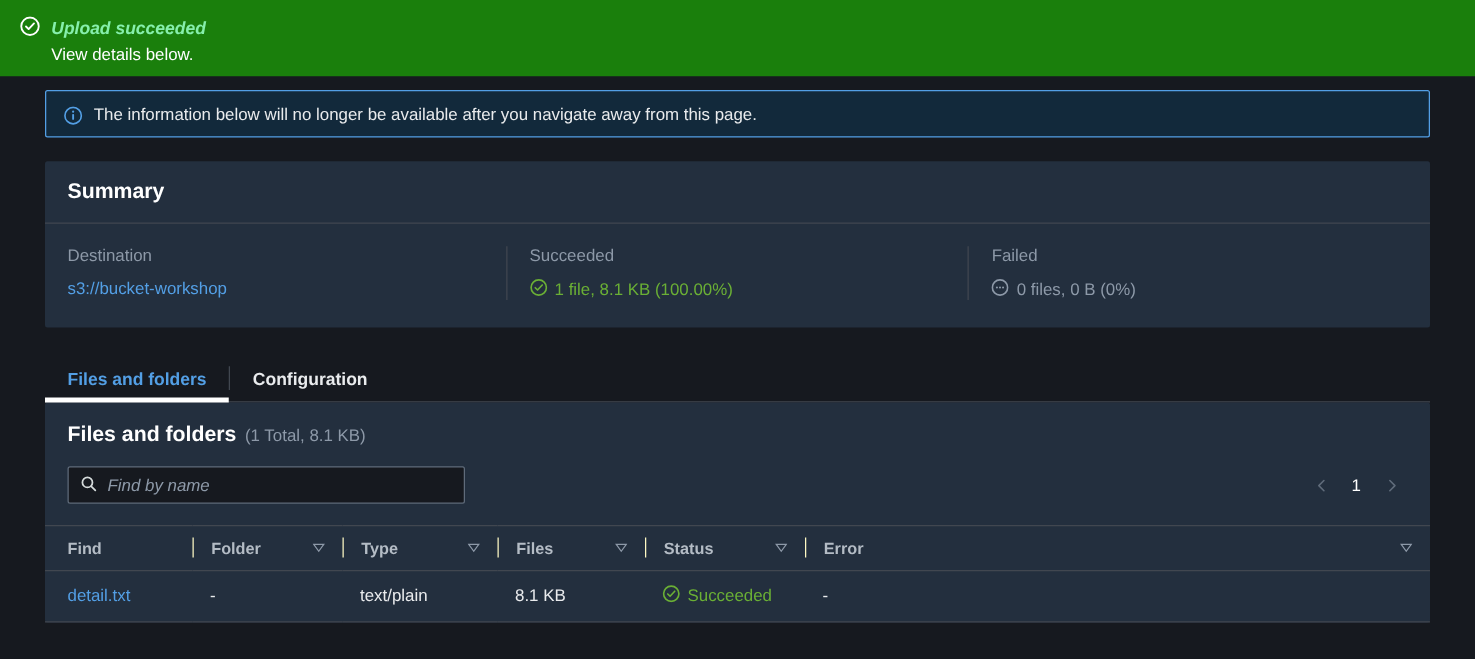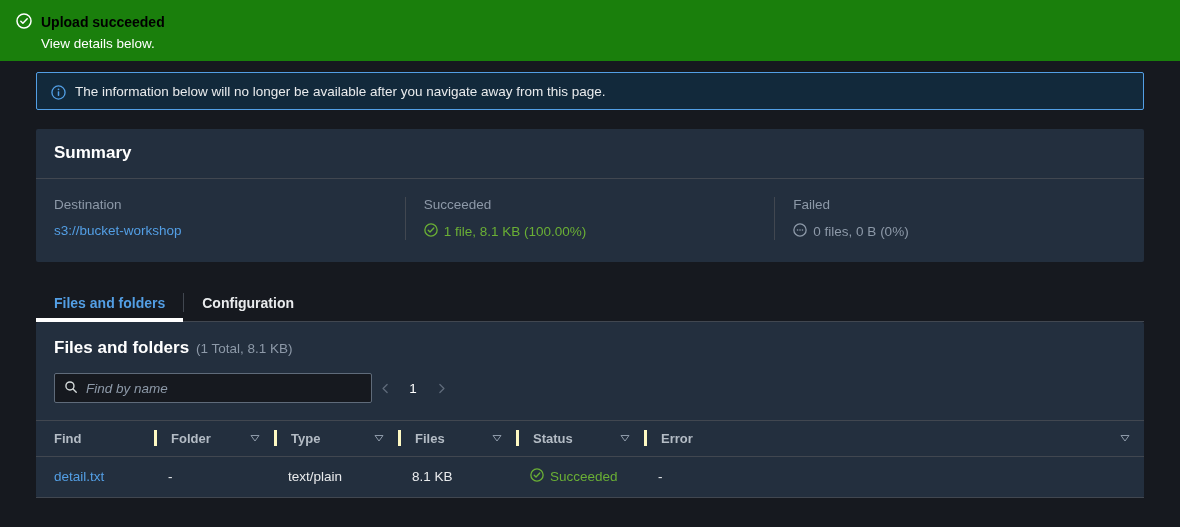--- a/index.html
+++ b/index.html
@@ -18,21 +18,21 @@
   .flash {
     background: #1a7f0c;
     padding: 12px 16px 14px 16px;
     display: flex;
     align-items: flex-start;
     gap: 9px;
     height: 61px;
   }
   .flash-icon { flex: none; margin-top: 1px; }
   .flash-text { line-height: 1.45; }
-  .flash-title { font-weight: bold; font-size: 14px; color: #000000; }
+  .flash-title { font-weight: bold; font-size: 14px; color: #86efac; font-style: italic; }
   .flash-sub { font-size: 13.5px; color: #ffffff; margin-top: 2px; }
 
   
   .page {
     padding: 0 36px;
   }
 
   
   .alert {
     background: #12293b;
@@ -124,21 +124,23 @@
   .table-card {
     background: #232f3e;
     border-radius: 2px;
   }
   .table-head {
     padding: 16px 18px 0 18px;
   }
   .table-tools {
     display: flex;
     align-items: center;
+    justify-content: space-between;
     padding: 15px 18px 17px 18px;
+    gap: 18px;
   }
   .search-box {
     display: flex;
     align-items: center;
     gap: 8px;
     width: 318px;
     height: 30px;
     padding: 0 9px;
     background: #16191f;
     border: 1px solid #5f6b7a;
@@ -180,21 +182,21 @@
     padding: 9px 0 10px 0;
     border-top: 1px solid #414750;
     border-bottom: 1px solid #414750;
     white-space: nowrap;
   }
   thead th .th-inner {
     display: flex;
     align-items: center;
     justify-content: space-between;
     padding: 0 14px;
-    border-left: 3px solid #fef9c3;
+    border-left: 1px solid #fef9c3;
     height: 16px;
   }
   thead th:first-child .th-inner { border-left: none; padding-left: 18px; }
   tbody td {
     font-size: 13.5px;
     color: #e9ebed;
     padding: 11px 14px 12px 14px;
     border-bottom: 1px solid #414750;
     white-space: nowrap;
   }

